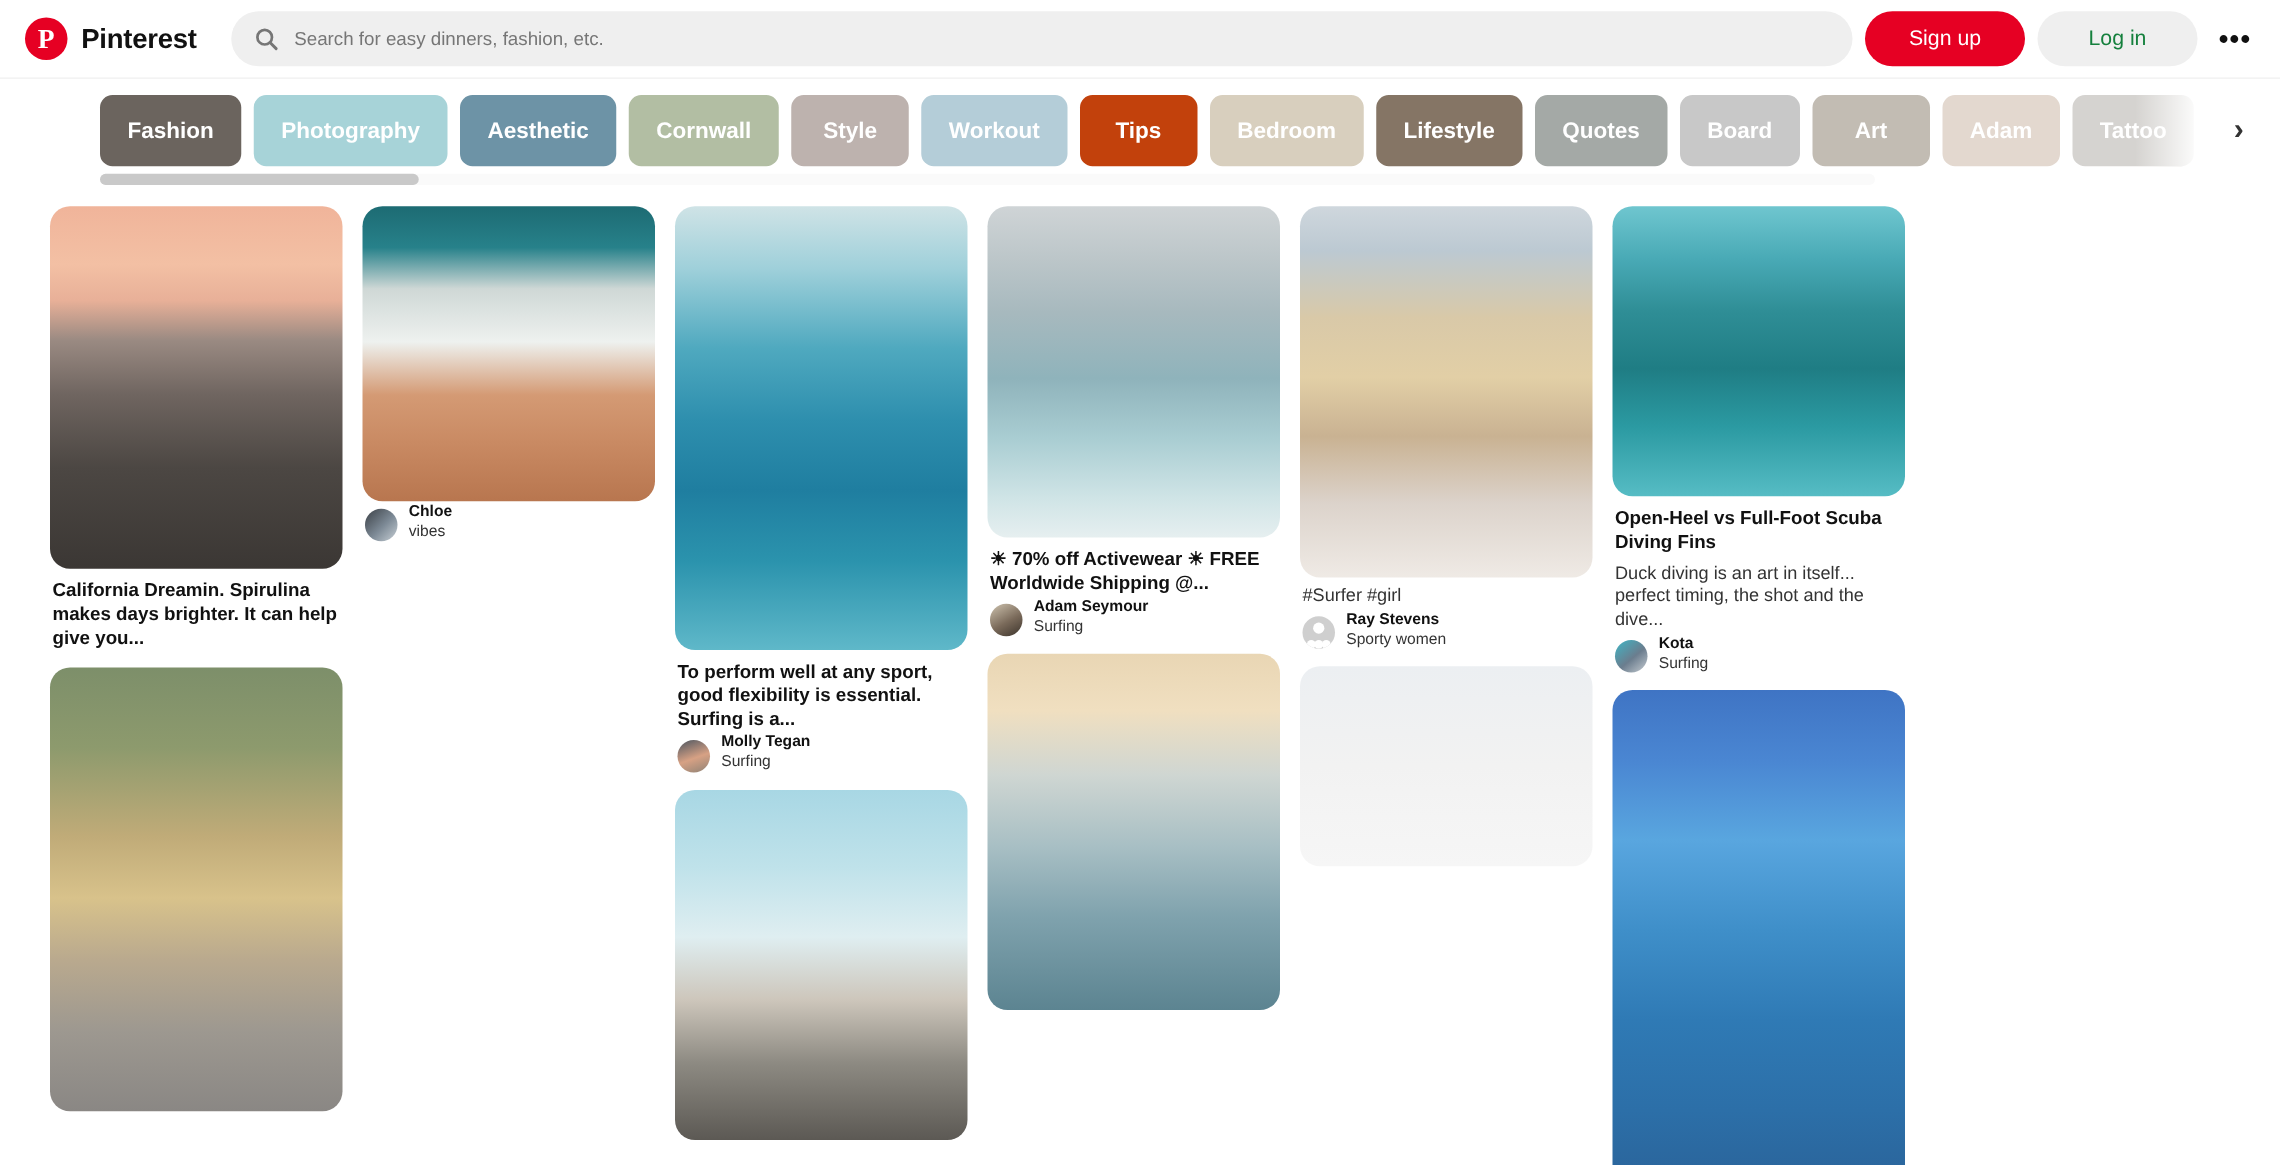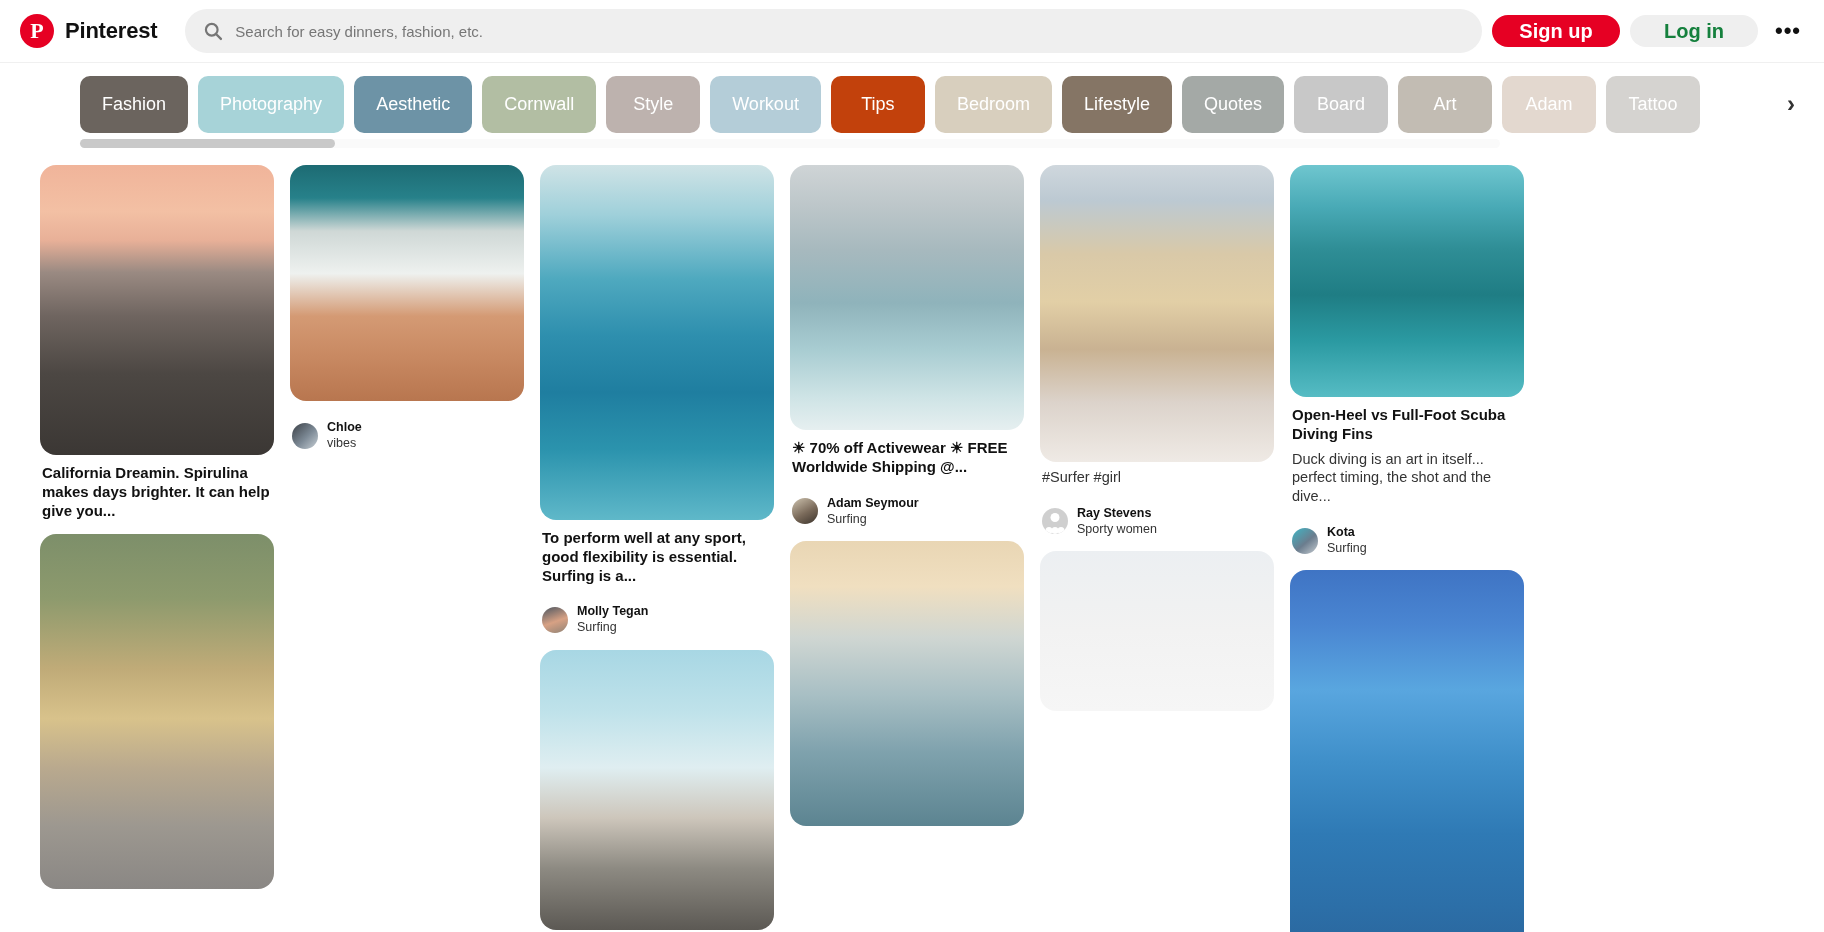--- a/index.html
+++ b/index.html
@@ -44,25 +44,25 @@
     gap: 12px;
   }
   .search-input {
     flex: 1;
     border: none; outline: none; background: transparent;
     font-size: 15px; color: #333;
     font-family: "Liberation Sans", sans-serif;
   }
   .search-input::placeholder { color: #767676; }
   .btn {
-    height: 32px;
+    height: 44px;
     border: none;
     border-radius: 23px;
-    font-size: 20px;
-    font-weight: bold;
+    font-size: 17px;
+    font-weight: normal;
     padding: 0 20px;
     cursor: pointer;
     font-family: "Liberation Sans", sans-serif;
     white-space: nowrap;
   }
   .btn-signup { background: #e60023; color: #fff; min-width: 128px; }
   .btn-login { background: #efefef; color: #15803d; min-width: 128px; }
   .more-btn {
     width: 40px; height: 40px;
     border: none; background: transparent;
@@ -89,21 +89,21 @@
   }
   .chip {
     height: 57px;
     min-width: 94px;
     border-radius: 10px;
     display: flex;
     align-items: center;
     justify-content: center;
     color: #fff;
     font-size: 18px;
-    font-weight: normal;
+    font-weight: bold;
     padding: 0 22px;
     cursor: pointer;
     white-space: nowrap;
     flex-shrink: 0;
   }
   .chip-next {
     position: absolute;
     right: 18px; top: 26px;
     width: 30px; height: 30px;
     display: flex; align-items: center; justify-content: center;
@@ -158,23 +158,23 @@
     margin: 9px 2px 0 2px;
   }
   .pin-desc {
     font-size: 14.5px;
     color: #333;
     line-height: 1.3;
     margin: 6px 2px 0 2px;
   }
   .pin-user {
     display: flex;
-    align-items: center;
+    align-items: flex-end;
     gap: 9px;
-    margin: 19px 2px 0 2px;
+    margin: 1px 2px 0 2px;
   }
   .avatar {
     width: 26px; height: 26px;
     border-radius: 50%;
     flex-shrink: 0;
     overflow: hidden;
     background: #cfcfcf;
     position: relative;
   }
   .avatar.generic::after {

